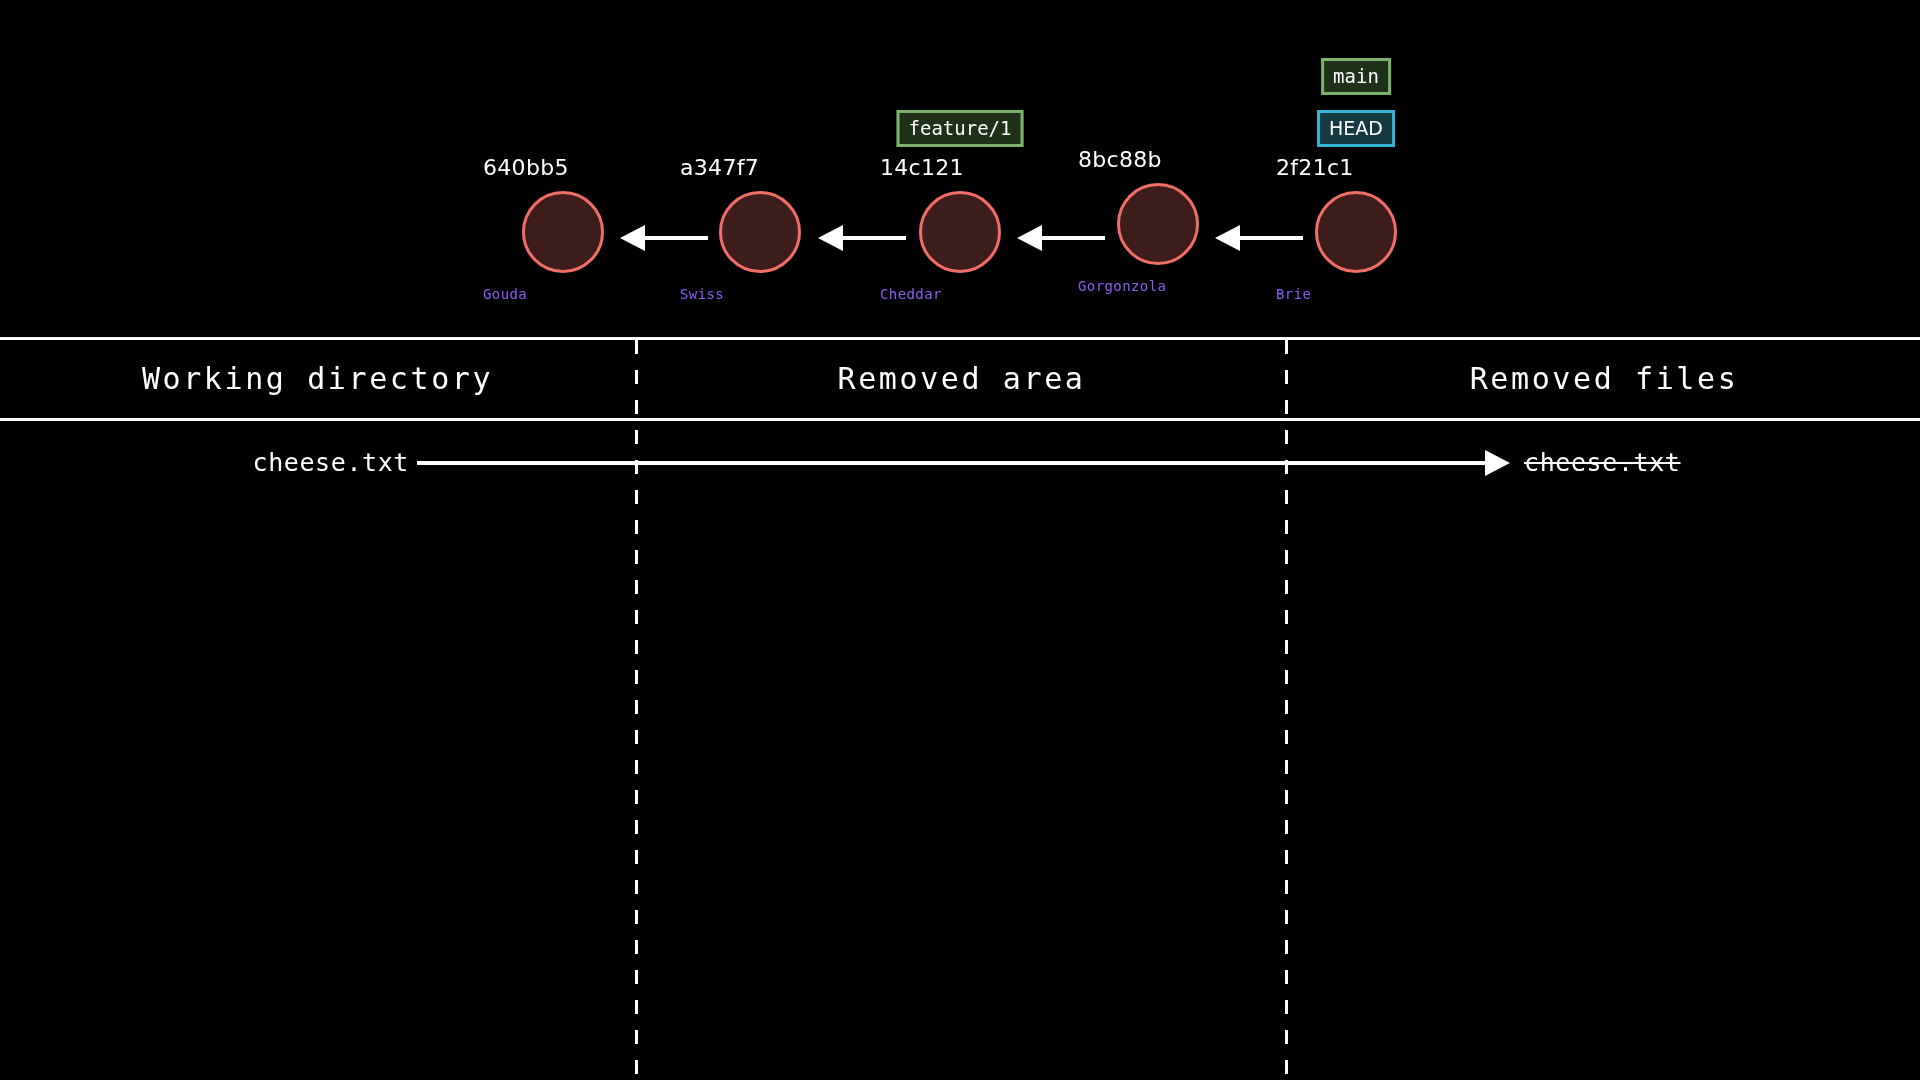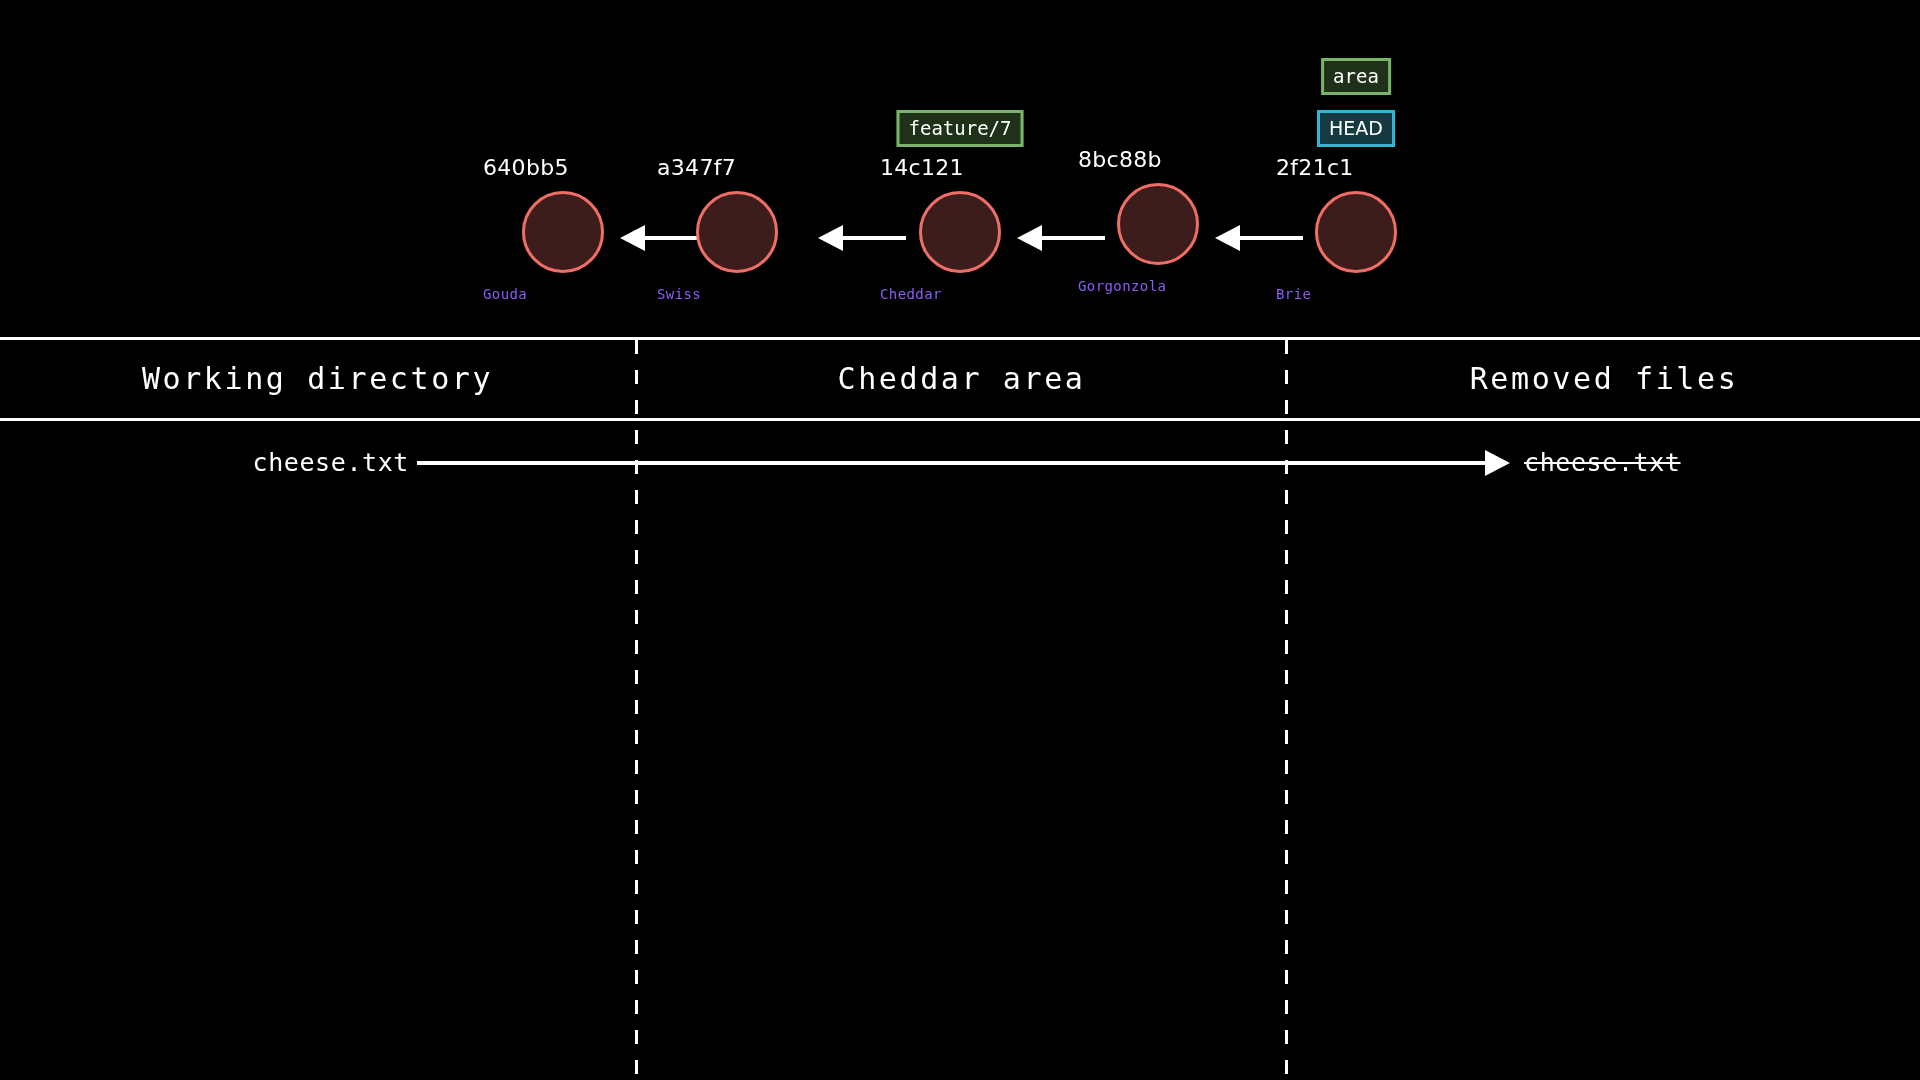--- a/index.html
+++ b/index.html
@@ -229,21 +229,21 @@
     <div class="head"></div>
     <div class="shaft"></div>
   </div>
 
   <div class="commit-node" style="left:563px; top:155px;">
     <div class="commit-hash">640bb5</div>
     <div class="commit-circle"></div>
     <div class="commit-label">Gouda</div>
   </div>
 
-  <div class="commit-node" style="left:737px; top:155px;">
+  <div class="commit-node" style="left:760px; top:155px;">
     <div class="commit-hash">a347f7</div>
     <div class="commit-circle"></div>
     <div class="commit-label">Swiss</div>
   </div>
 
   <div class="commit-node" style="left:960px; top:155px;">
     <div class="commit-hash">14c121</div>
     <div class="commit-circle"></div>
     <div class="commit-label">Cheddar</div>
   </div>
@@ -253,35 +253,35 @@
     <div class="commit-circle"></div>
     <div class="commit-label">Gorgonzola</div>
   </div>
 
   <div class="commit-node" style="left:1356px; top:155px;">
     <div class="commit-hash">2f21c1</div>
     <div class="commit-circle"></div>
     <div class="commit-label">Brie</div>
   </div>
 
-  <div class="ref-badge branch" style="left:960px; top:110px;">feature/7</div>
-
-  <div class="ref-badge branch" style="left:1356px; top:58px;">area</div>
+  <div class="ref-badge branch" style="left:960px; top:110px;">feature/1</div>
+
+  <div class="ref-badge branch" style="left:1356px; top:58px;">main</div>
 
   <div class="ref-badge head" style="left:1356px; top:110px;">HEAD</div>
 </div>
 
 <div id="lanes">
 
   <div class="lane-rule top"></div>
   <div class="lane-rule bottom"></div>
 
   <div class="lane-headers">
     <div class="lane-title" style="left:0px; width:635px;">Working directory</div>
-    <div class="lane-title" style="left:638px; width:647px;">Cheddar area</div>
+    <div class="lane-title" style="left:638px; width:647px;">Removed area</div>
     <div class="lane-title" style="left:1288px; width:632px;">Removed files</div>
   </div>
 
   <div class="lane-divider" style="left:635px;"></div>
   <div class="lane-divider" style="left:1285px;"></div>
 
   <div class="file-row" style="left:0px; top:106px; width:1920px;">
 
     <div class="file-name from" style="left:409px;">cheese.txt</div>
 

